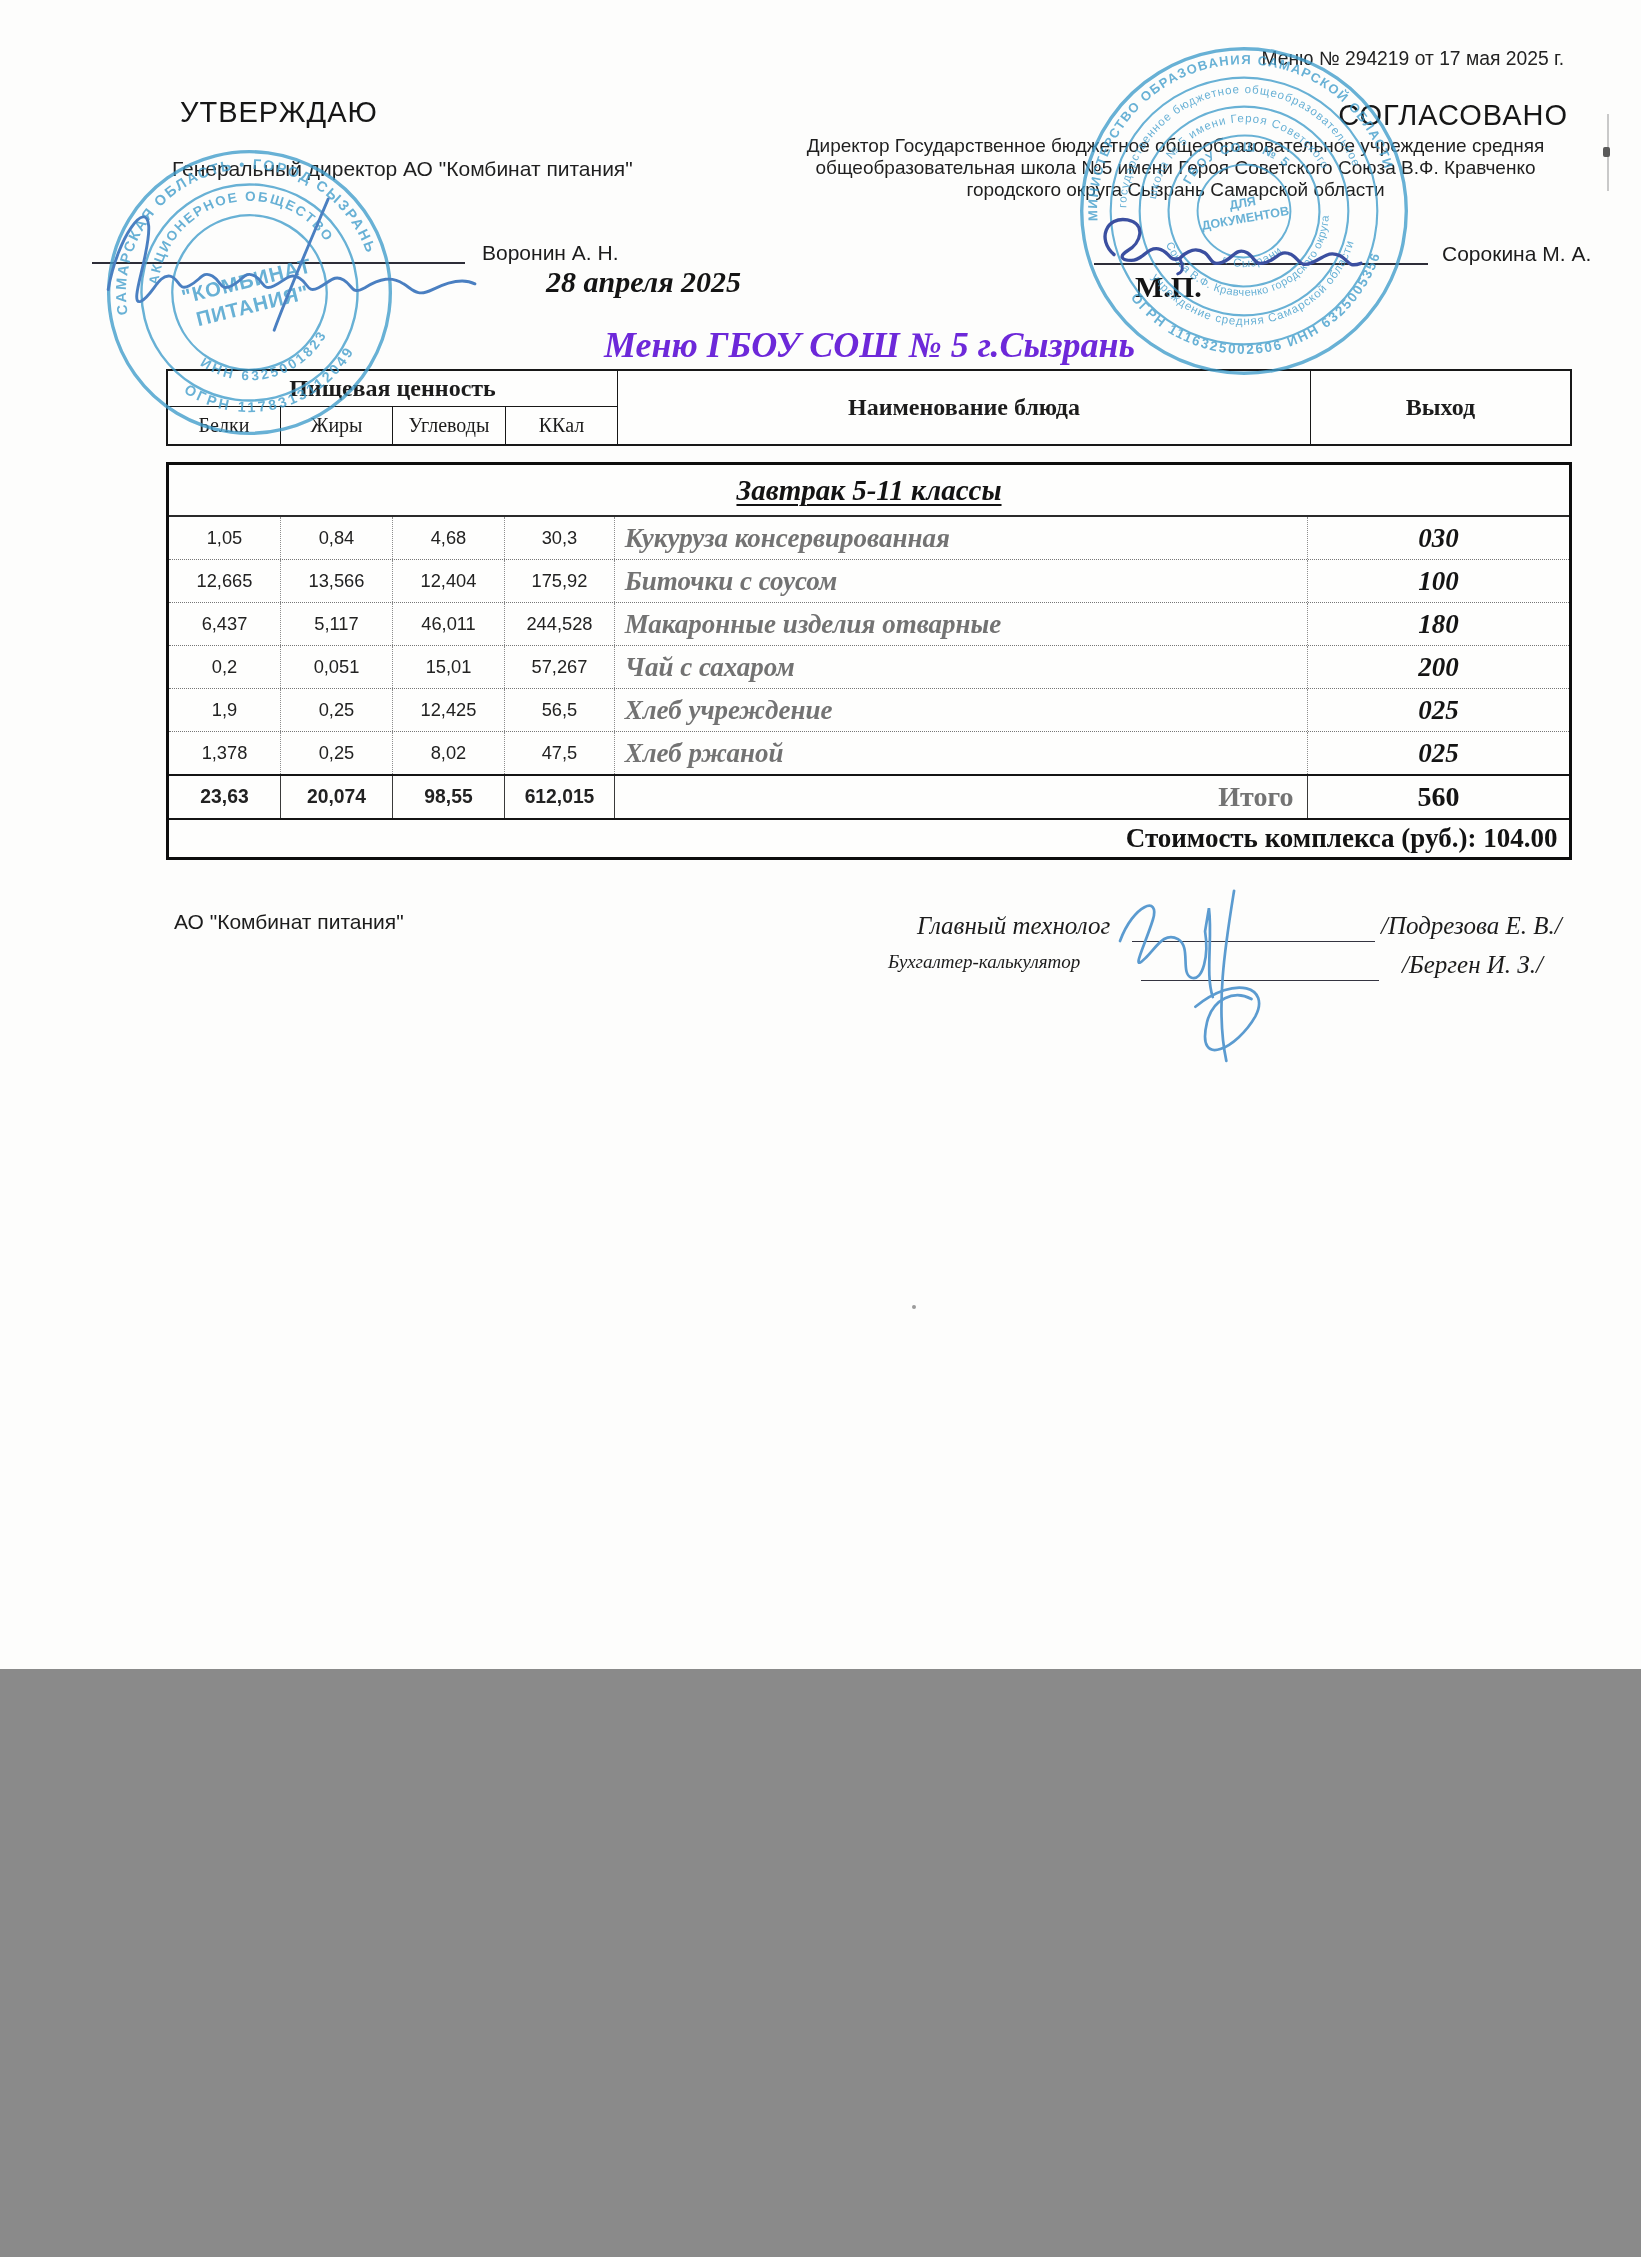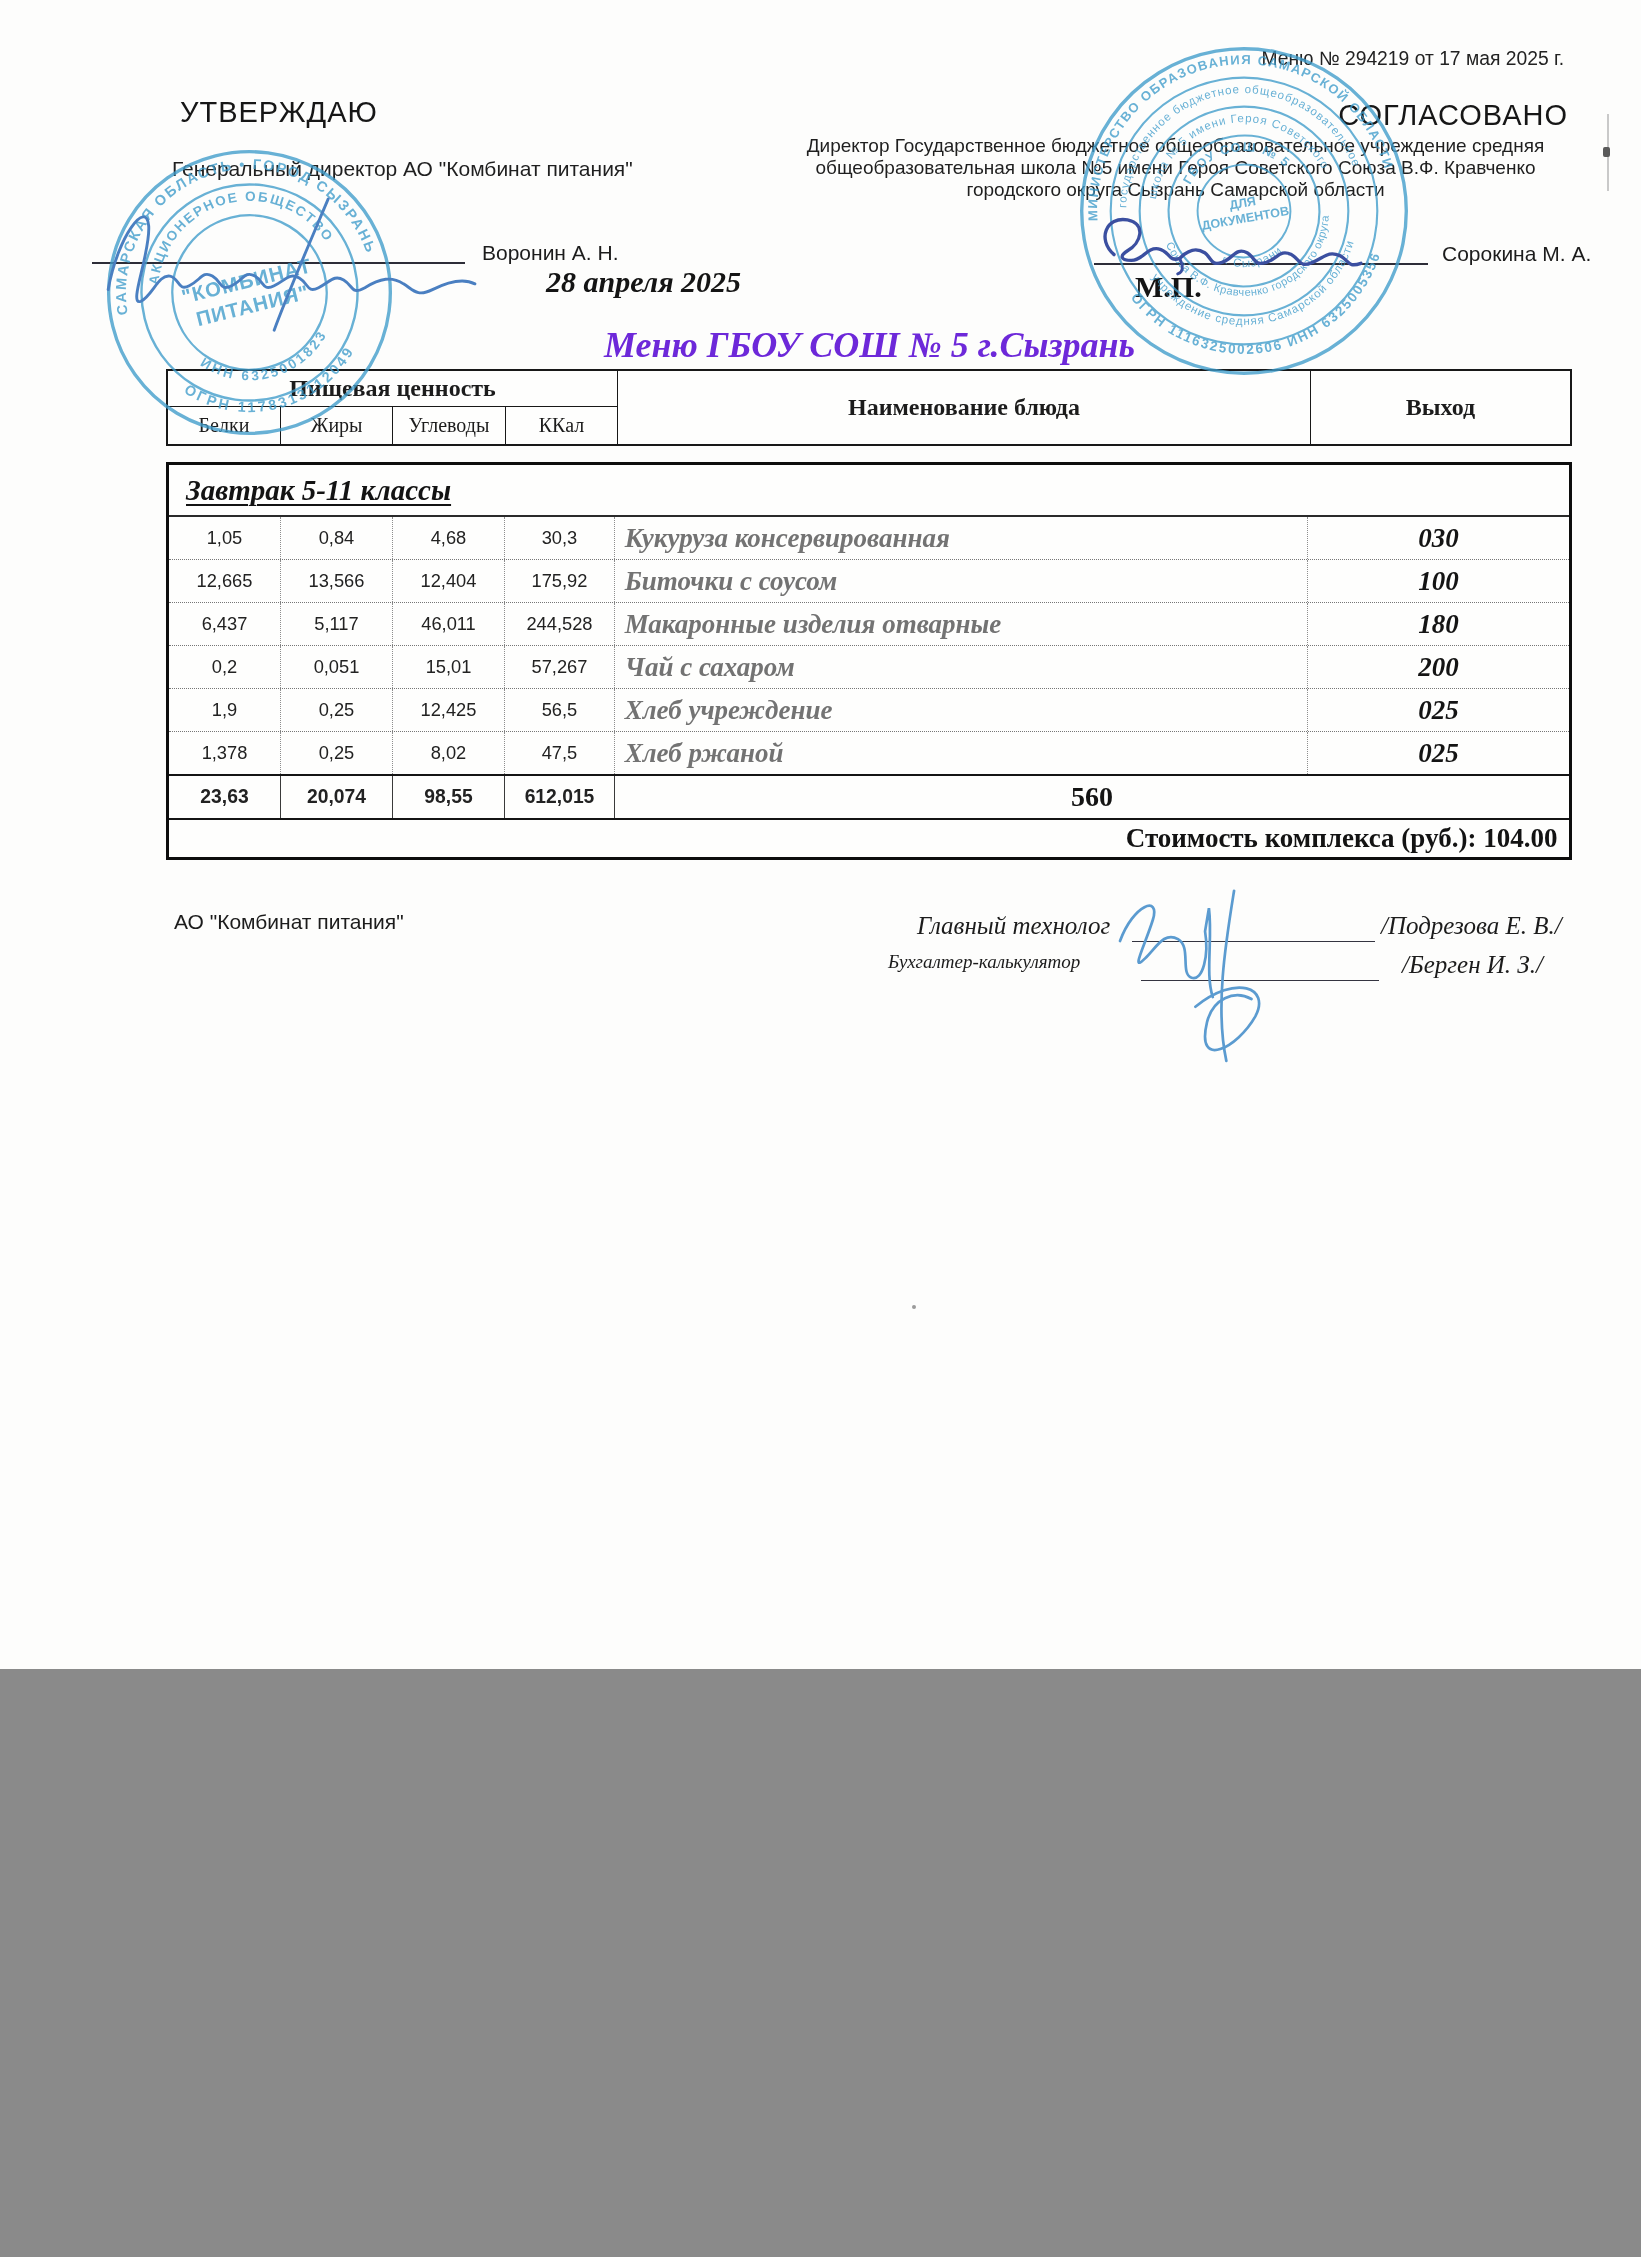--- a/index.html
+++ b/index.html
@@ -36,21 +36,21 @@
   .ht-s1{width:113px;border-right:1.4px solid #181818;}
   .ht-s2{width:112px;border-right:1.4px solid #181818;}
   .ht-s3{width:113px;border-right:1.4px solid #181818;}
   .ht-s4{flex:1;}
   .ht-dish{width:693px;border-right:1.9px solid #181818;display:flex;align-items:center;justify-content:center;
     font-family:"Liberation Serif",serif;font-weight:700;font-size:24px;box-sizing:border-box;}
   .ht-out{flex:1;display:flex;align-items:center;justify-content:center;font-family:"Liberation Serif",serif;font-weight:700;font-size:24px;}
 
   
   .btable{left:166px;top:462px;width:1406px;border:3.9px solid #0d0d0d;box-sizing:border-box;background:rgba(255,255,255,.4);}
-  .section-row{height:50px;border-bottom:2.4px solid #2a2a2a;display:flex;align-items:center;padding-left:17px;}
+  .section-row{height:50px;border-bottom:2.4px solid #2a2a2a;display:flex;align-items:center;justify-content:center;}
   .section-title{font-family:"Liberation Serif",serif;font-style:italic;font-weight:700;font-size:29px;
     text-decoration:underline;text-decoration-thickness:1.9px;text-underline-offset:3.9px;color:#131313;}
   .brow{height:42px;border-bottom:1.9px dotted #767676;display:flex;}
   .brow.last{border-bottom:none;}
   .c{box-sizing:border-box;display:flex;align-items:center;justify-content:center;}
   .cn{font-size:18.3px;color:#222;border-right:1.9px dotted #8d8d8d;}
   .w1{width:112px;}.w2{width:112px;}.w3{width:112px;}.w4{width:110px;}
   .cdish{width:693px;border-right:1.9px dotted #8d8d8d;justify-content:flex-start;padding-left:9.7px;
     font-family:"Liberation Serif",serif;font-style:italic;font-weight:700;font-size:27px;color:#737373;}
   .cout{flex:1;font-family:"Liberation Serif",serif;font-style:italic;font-weight:700;font-size:27px;color:#141414;}
@@ -169,20 +169,21 @@
       <div class="c cn w4">47,5</div>
       <div class="c cdish">Хлеб ржаной</div>
       <div class="c cout">025</div>
     </div>
 
     <div class="trow">
       <div class="c cn w1">23,63</div>
       <div class="c cn w2">20,074</div>
       <div class="c cn w3">98,55</div>
       <div class="c cn w4">612,015</div>
+      <div class="c cdish">Итого</div>
       <div class="c cout">560</div>
     </div>
 
     <div class="cost-row">Стоимость комплекса (руб.): 104.00</div>
   </div>
 
   <div class="abs org-name">АО "Комбинат питания"</div>
   <div class="abs tech-label">Главный технолог</div>
   <div class="abs tech-line"></div>
   <div class="abs tech-name">/Подрезова Е. В./</div>

